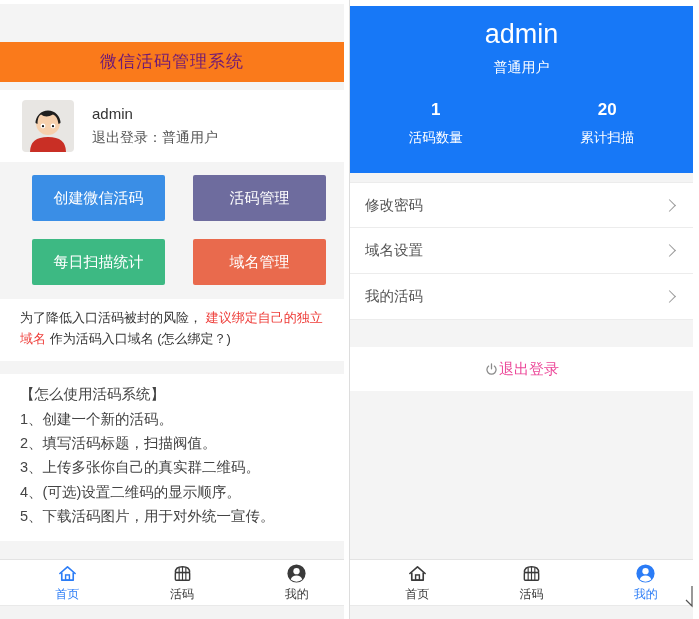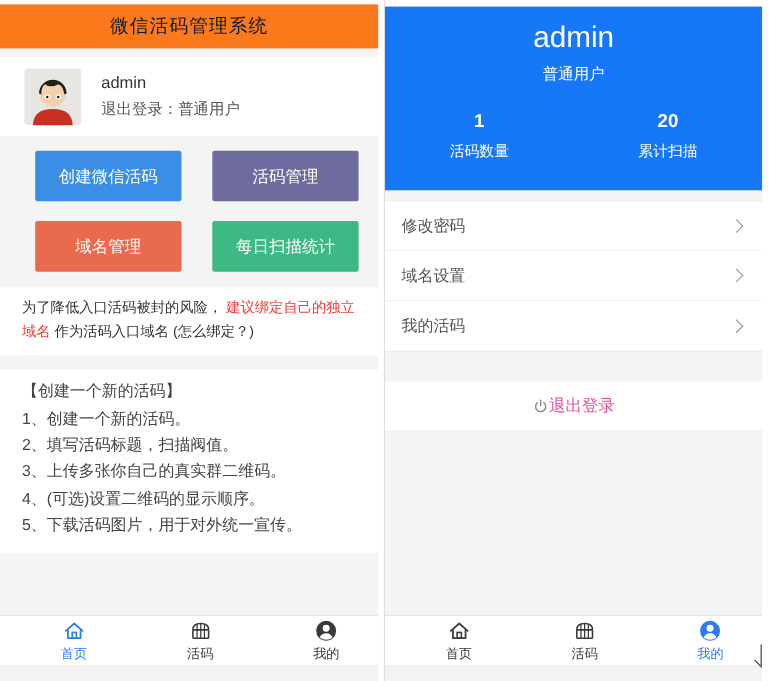--- a/index.html
+++ b/index.html
@@ -11,22 +11,22 @@
   .phone-left { width:344px; }
   .gutter { width:6px; background:#fff; border-right:1px solid #ddd; }
   .phone-right { width:343px; }
   .right-margin { width:5px; background:#fff; }
 
   .top-pad { background:#fff; flex:0 0 auto; }
   .phone-left .top-pad { height:4px; }
   .phone-right .top-pad { height:6px; }
 
   
-  .l-header { height:40px; line-height:40px; text-align:center; color:#0f172a;
-    font-size:17px; letter-spacing:1px; }
+  .l-header { height:40px; line-height:40px; text-align:center; color:#701a75;
+    font-size:17px; letter-spacing:1px;margin-top:38px; }
   .profile-card { margin-top:8px; background:#fff; display:flex; align-items:center;
     padding:10px 22px; gap:18px; }
   .profile-card .avatar { width:52px; height:52px; flex:0 0 auto; }
   .profile-name { font-size:15px; color:#333; margin-bottom:7px; }
   .profile-level { font-size:14px; color:#555; }
 
   .btn-grid { display:grid; grid-template-columns:1fr 1fr; column-gap:14px; row-gap:18px;
     padding:13px 18px 12px; }
   .big-btn { height:46px; border:none; border-radius:2px; color:#fff; font-size:15px;
     font-family:inherit; cursor:pointer;margin-left:14px; }
@@ -94,33 +94,33 @@
     </svg>
     <div>
       <div class="profile-name">admin</div>
       <div class="profile-level">退出登录：普通用户</div>
     </div>
   </div>
 
   <div class="btn-grid">
     <button class="big-btn" style="background-color: rgb(58, 142, 230);">创建微信活码</button>
     <button class="big-btn" style="background-color: rgb(110, 108, 158);">活码管理</button>
+    <button class="big-btn" style="background-color: rgb(61, 185, 131);">每日扫描统计</button>
     <button class="big-btn" style="background-color: rgb(233, 106, 77);">域名管理</button>
-    <button class="big-btn" style="background-color: rgb(61, 185, 131);">每日扫描统计</button>
   </div>
 
   <div class="notice">
     <span>为了降低入口活码被封的风险，</span>
     <span class="hl-red" style="color: rgb(238, 59, 55);">建议绑定自己的独立域名</span>
     <span>作为活码入口域名</span>
     <span>(怎么绑定？)</span>
   </div>
 
   <div class="guide">
-    <div>【创建一个新的活码】</div>
+    <div>【怎么使用活码系统】</div>
     <div>1、创建一个新的活码。</div>
     <div>2、填写活码标题，扫描阀值。</div>
     <div>3、上传多张你自己的真实群二维码。</div>
     <div>4、(可选)设置二维码的显示顺序。</div>
     <div>5、下载活码图片，用于对外统一宣传。</div>
   </div>
 
   <div class="spacer"></div>
 
   <div class="tabbar">

